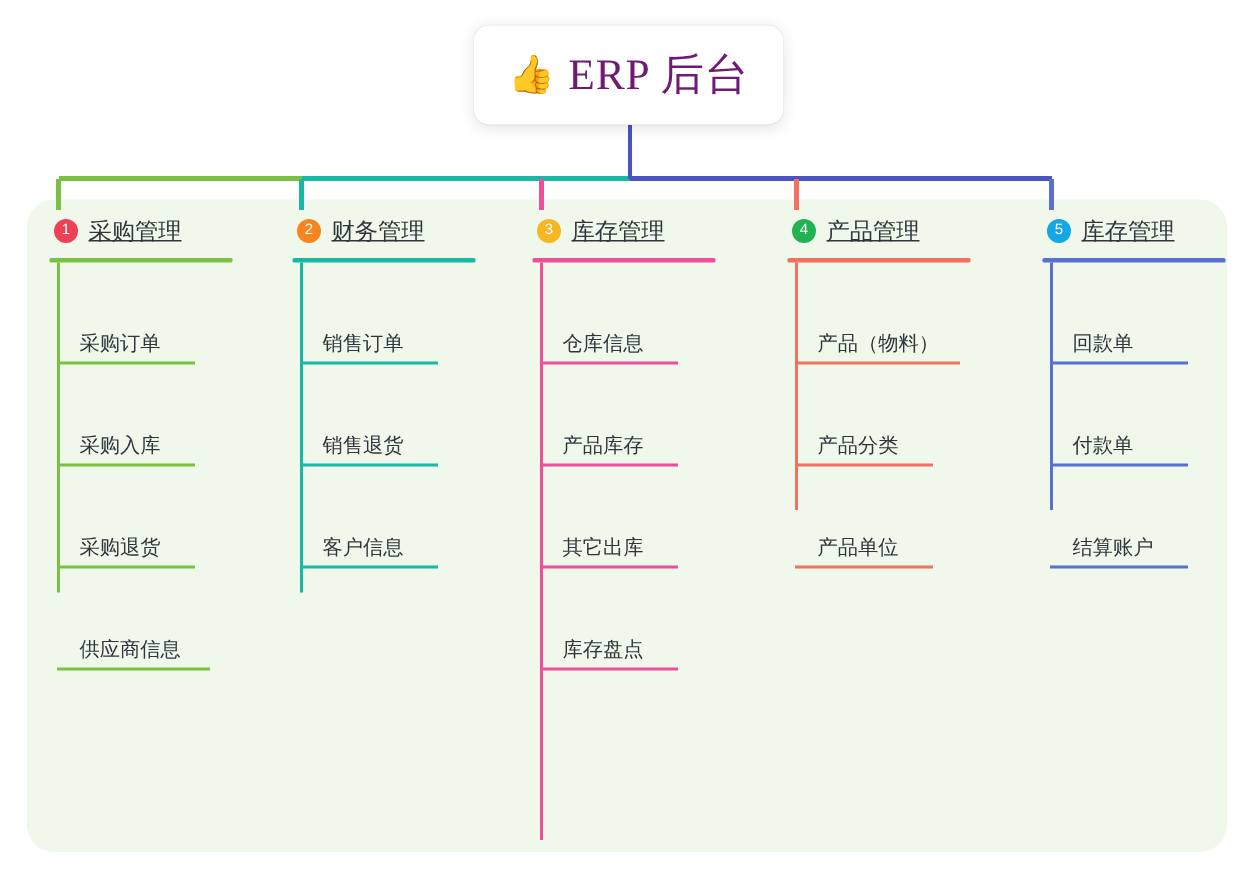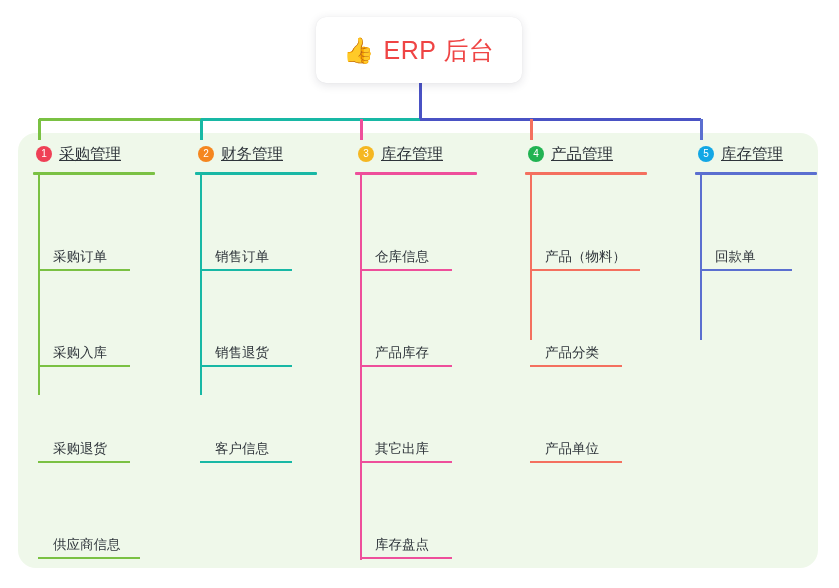--- a/index.html
+++ b/index.html
@@ -38,24 +38,25 @@
     gap: 9px;
     z-index: 40;
   }
   .root-emoji {
     font-size: 25px;
     line-height: 1;
     display: block;
     color: #f5c242;
   }
   .root-title {
-    font-size: 25px;
-    color: #ef4444;
+    font-size: 29px;
+    color: #701a75;
     letter-spacing: 0.5px;
     white-space: nowrap;
+    font-family: Liberation Serif, serif;
   }
 
   
   .connectors {
     position: absolute;
     left: 0; top: 0;
     width: 839px; height: 588px;
     z-index: 5;
   }
 
@@ -132,21 +133,20 @@
   }
 
   .items {
     position: relative;
     padding-top: 0;
   }
   .item {
     position: relative;
     height: 68px;
     box-sizing: border-box;
-    margin-top: 28px;
   }
   .item-label {
     position: absolute;
     left: 35px;
     bottom: 8px;
     font-size: 13.5px;
     color: #2f353b;
     white-space: nowrap;
     line-height: 1;
   }
@@ -287,17 +287,25 @@
           <span class="badge" style="background: rgb(19, 167, 229);">5</span>
           <span class="col-title">库存管理</span>
           <div class="col-header-rule" style="background: rgb(91, 111, 208);"></div>
         </div>
         <div class="spine" style="background: rgb(91, 111, 208); height: 165px;"></div>
         <div class="items">
           <div class="item">
             <span class="item-label">回款单</span>
             <div class="item-rule" style="background: rgb(91, 111, 208); width: 92px;"></div>
           </div>
+          <div class="item">
+            <span class="item-label">付款单</span>
+            <div class="item-rule" style="background: rgb(91, 111, 208); width: 92px;"></div>
+          </div>
+          <div class="item">
+            <span class="item-label">结算账户</span>
+            <div class="item-rule" style="background: rgb(91, 111, 208); width: 92px;"></div>
+          </div>
         </div>
       </div>
     </div>
 
 </div>
 
 </body></html>

